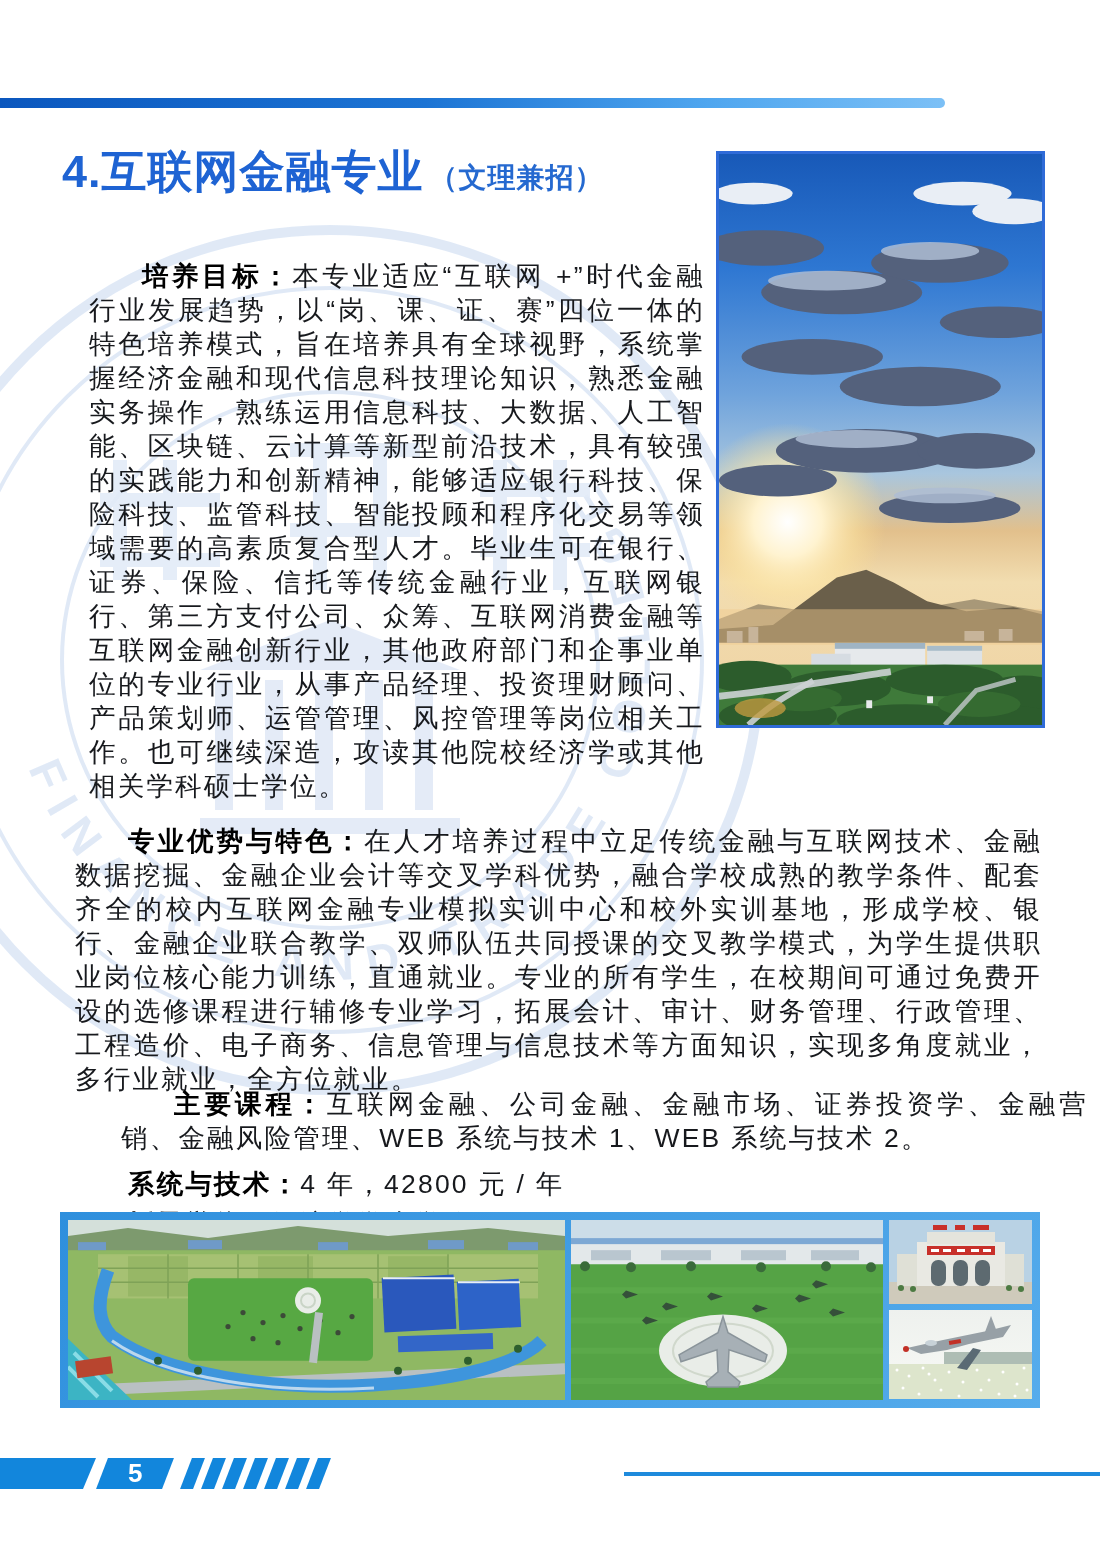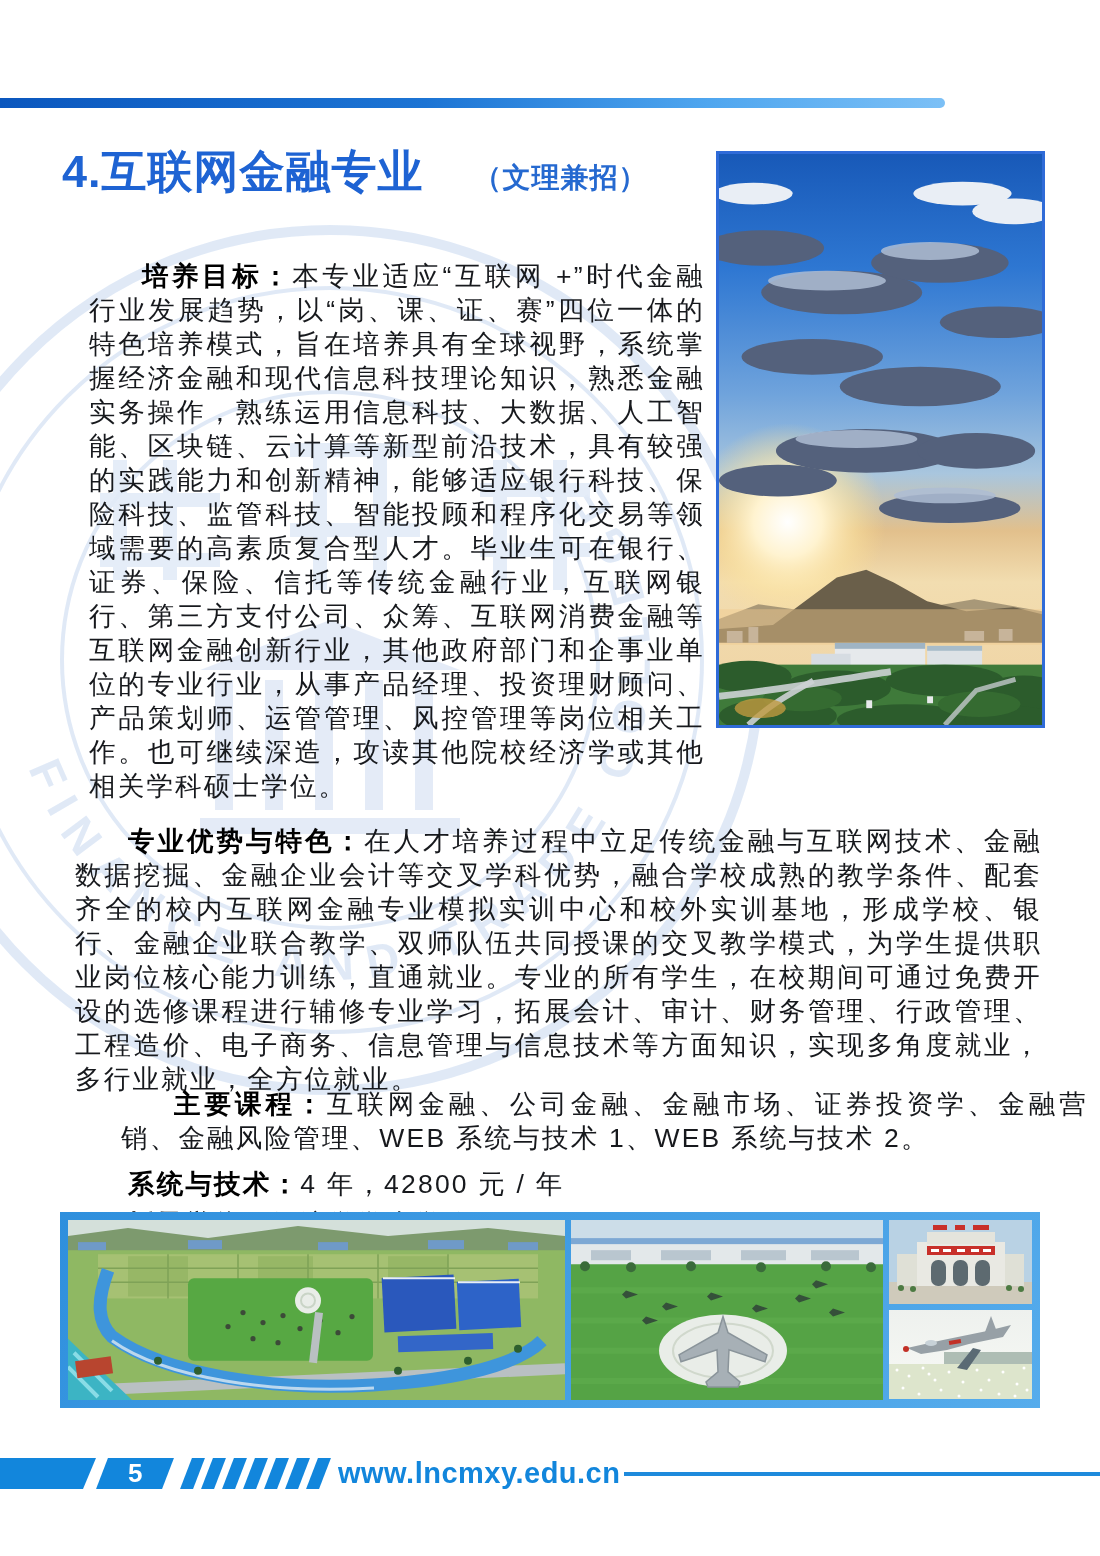--- a/index.html
+++ b/index.html
@@ -14,23 +14,23 @@
   .watermark{position:absolute;left:-130px;top:200px;z-index:0;opacity:.55;pointer-events:none;}
 
   
   .top-rule{
     left:0;top:98px;width:945px;height:10px;z-index:2;
     background:linear-gradient(90deg,#0b57be 0%,#1c74d4 45%,#4fa6ef 75%,#7cc0f6 100%);
     border-radius:0 5px 5px 0;
   }
 
   
-  .title-row{left:62px;top:142px;z-index:2;display:flex;align-items:baseline;white-space:nowrap;gap:36px;}
+  .title-row{left:62px;top:142px;z-index:2;display:flex;align-items:baseline;white-space:nowrap;}
   .title-main{font-size:45px;font-weight:700;color:#1e63d3;letter-spacing:1px;margin:0;}
-  .title-note{font-size:28px;font-weight:700;color:#2569d0;margin-left:14px;letter-spacing:1px;}
+  .title-note{font-size:28px;font-weight:700;color:#2569d0;margin-left:6px;letter-spacing:1px;}
 
   
   .para{
     z-index:2;font-size:26.5px;line-height:34px;color:#17191d;
     text-align:justify;text-justify:inter-ideograph;letter-spacing:2.2px;
     text-indent:2em;
   }
   .para b{font-weight:700;color:#000;}
   .line-only{text-align:left;}
 
@@ -406,15 +406,14 @@
   <div class="ft-num">
     <span>5</span>
   </div>
   <div class="ft-stripe" style="left:186px"></div>
   <div class="ft-stripe" style="left:207px"></div>
   <div class="ft-stripe" style="left:228px"></div>
   <div class="ft-stripe" style="left:249px"></div>
   <div class="ft-stripe" style="left:270px"></div>
   <div class="ft-stripe" style="left:291px"></div>
   <div class="ft-stripe" style="left:312px"></div>
-  <a class="ft-url" href="#">www.lncmxy.edu.cn</a>
   <div class="ft-line"></div>
 </div>
 
 </body></html>

